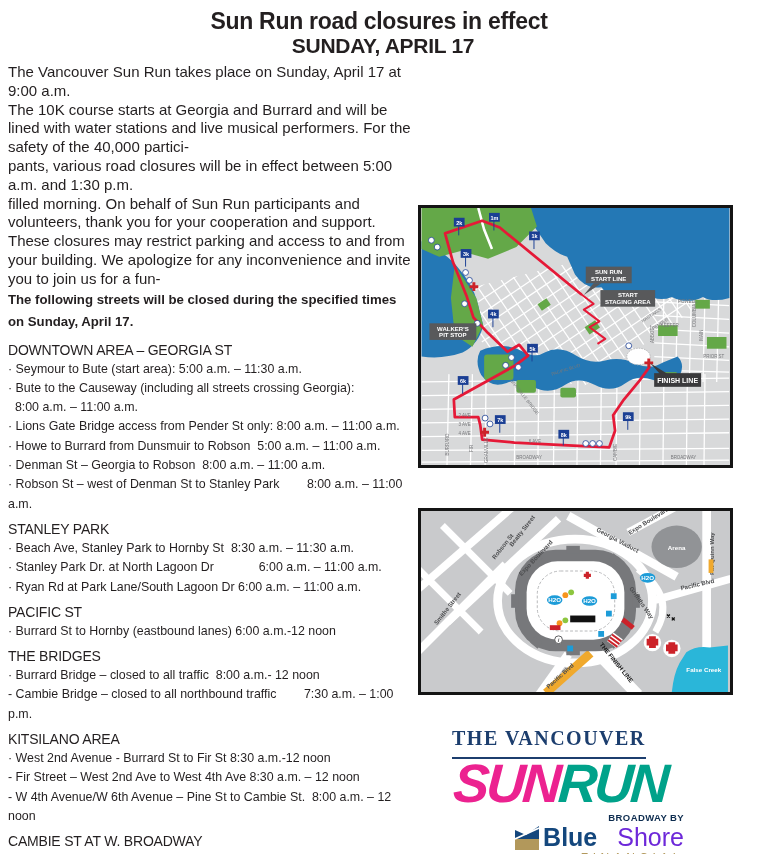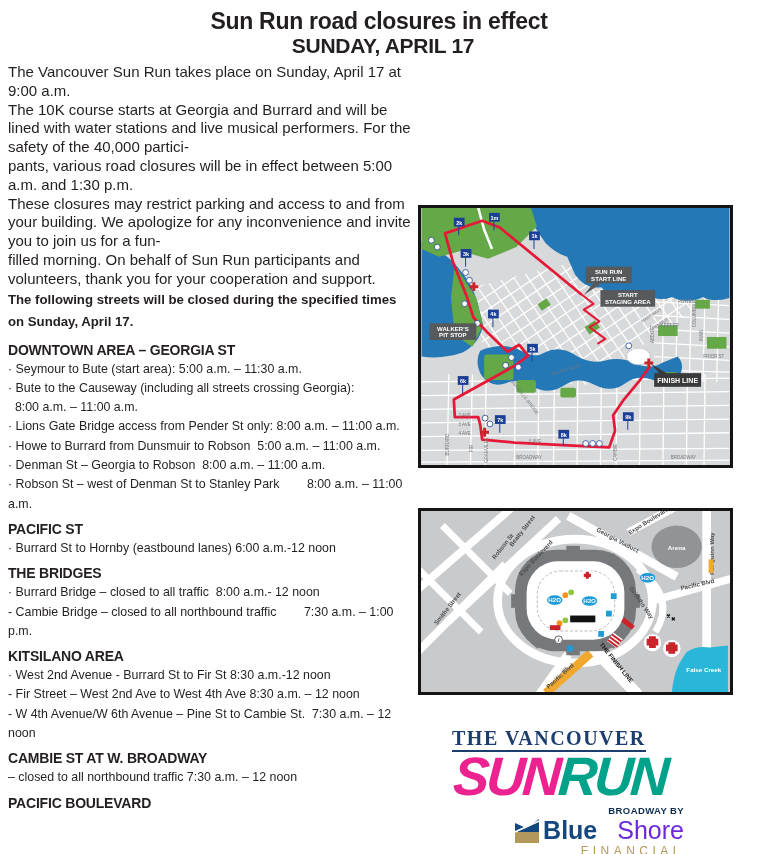--- a/index.html
+++ b/index.html
@@ -7,21 +7,21 @@
         font-family:"Liberation Sans",sans-serif;color:#231f20;}
   
   .titlewrap{position:absolute;top:8px;left:0;width:100%;text-align:center;}
   .title1{font-size:23px;font-weight:bold;letter-spacing:-0.3px;line-height:26px;}
   .title2{font-size:21px;font-weight:bold;letter-spacing:-0.3px;line-height:24px;margin-left:8px;}
   
   .leftcol{position:absolute;left:8px;top:63px;width:408px;}
   .intro-line{font-size:15px;line-height:18.8px;white-space:pre-wrap;}
   .intro-bold{font-size:13.2px;line-height:22px;font-weight:bold;}
   .sections{margin-top:9px;}
-  .section h3{font-size:14px;font-weight:bold;letter-spacing:-0.2px;margin:7px 0 2px 0;line-height:16px;}
+  .section h3{font-size:14px;font-weight:normal;letter-spacing:-0.2px;margin:7px 0 2px 0;line-height:16px;}
   .section ul{list-style:none;margin:0;padding:0;}
   .section li{font-size:12.4px;line-height:19.3px;white-space:pre-wrap;}
   
   .map{position:absolute;left:418px;border:3px solid #141414;box-sizing:border-box;background:#d8d9da;}
   .map1{top:205px;width:315px;height:263px;}
   .map2{top:508px;width:315px;height:187px;background:#c9cacc;}
   .map svg{display:block;width:100%;height:100%;}
   .grid line{stroke:#ffffff;stroke-width:1.3;}
   .mainroad{stroke:#ffffff;fill:none;}
   .route{stroke:#e51937;stroke-width:2.8;fill:none;stroke-linejoin:round;stroke-linecap:round;}
@@ -33,21 +33,21 @@
   .flagtxt{font:bold 5.6px "Liberation Sans",sans-serif;fill:#fff;text-anchor:middle;}
   .sttxt{font:4.6px "Liberation Sans",sans-serif;fill:#77787b;text-anchor:middle;}
   .st2txt{font:bold 6.3px "Liberation Sans",sans-serif;fill:#4d4e50;text-anchor:middle;}
   .whtxt{font:bold 6.4px "Liberation Sans",sans-serif;fill:#fff;text-anchor:middle;}
   .poi{fill:#fff;stroke:#1b3f94;stroke-width:0.8;}
   .cross{fill:#cc2229;}
   
   .logo{position:absolute;left:452px;top:727px;width:232px;}
   .masthead{display:inline-block;font-family:"Liberation Serif",serif;font-weight:bold;
             font-size:20px;letter-spacing:1.5px;color:#1c3e6e;border-bottom:2.5px solid #1c3e6e;
-            padding-bottom:1px;line-height:22px;}
+            padding-bottom:8px;line-height:22px;}
   .sunrun{font-style:italic;font-weight:bold;font-size:54px;line-height:48px;letter-spacing:-3px;
           transform:skewX(-4deg);transform-origin:left bottom;white-space:nowrap;}
   .sun{color:#ec2290;}
   .run{color:#00a28a;}
   .presented{text-align:right;font-size:9.5px;font-weight:bold;color:#0d2c4f;letter-spacing:0.4px;margin-top:5px;}
   .blueshore{display:flex;justify-content:flex-end;align-items:flex-start;margin-top:1px;}
   .bs-icon{margin-right:4px;margin-top:2px;}
   .bs-text{text-align:right;}
   .bs-word{font-size:25px;line-height:26px;white-space:nowrap;}
   .bs-blue{color:#14477d;font-weight:bold;}
@@ -62,57 +62,65 @@
   <div class="titlewrap">
     <div class="title1">Sun Run road closures in effect</div>
     <div class="title2">SUNDAY, APRIL 17</div>
   </div>
 
   <div class="leftcol">
     <div class="intro">
       <div class="intro-line">The Vancouver Sun Run takes place on Sunday, April 17 at 9:00 a.m.</div>
       <div class="intro-line">The 10K course starts at Georgia and Burrard and will be lined with water stations and live musical performers. For the safety of the 40,000 partici-</div>
       <div class="intro-line">pants, various road closures will be in effect between 5:00 a.m. and 1:30 p.m.</div>
+      <div class="intro-line">filled morning. On behalf of Sun Run participants and volunteers, thank you for your cooperation and support.</div>
       <div class="intro-line">These closures may restrict parking and access to and from your building. We apologize for any inconvenience and invite you to join us for a fun-</div>
-      <div class="intro-line">filled morning. On behalf of Sun Run participants and volunteers, thank you for your cooperation and support.</div>
       <div class="intro-bold">The following streets will be closed during the specified times on Sunday, April 17.</div>
     </div>
 
     <div class="sections">
       <div class="section">
         <h3>DOWNTOWN AREA – GEORGIA ST</h3>
         <ul>
             <li>· Seymour to Bute (start area): 5:00 a.m. – 11:30 a.m.</li>
             <li>· Bute to the Causeway (including all streets crossing Georgia):
   8:00 a.m. – 11:00 a.m.</li>
             <li>· Lions Gate Bridge access from Pender St only: 8:00 a.m. – 11:00 a.m.</li>
             <li>· Howe to Burrard from Dunsmuir to Robson  5:00 a.m. – 11:00 a.m.</li>
             <li>· Denman St – Georgia to Robson  8:00 a.m. – 11:00 a.m.</li>
             <li>· Robson St – west of Denman St to Stanley Park        8:00 a.m. – 11:00 a.m.</li>
           </ul>
       </div>
       <div class="section">
+        <h3>STANLEY PARK</h3>
+        <ul>
+            <li>· Beach Ave, Stanley Park to Hornby St  8:30 a.m. – 11:30 a.m.</li>
+            <li>· Stanley Park Dr. at North Lagoon Dr             6:00 a.m. – 11:00 a.m.</li>
+            <li>· Ryan Rd at Park Lane/South Lagoon Dr 6:00 a.m. – 11:00 a.m.</li>
+          </ul>
+      </div>
+      <div class="section">
         <h3>PACIFIC ST</h3>
         <ul>
             <li>· Burrard St to Hornby (eastbound lanes) 6:00 a.m.-12 noon</li>
           </ul>
       </div>
       <div class="section">
         <h3>THE BRIDGES</h3>
         <ul>
             <li>· Burrard Bridge – closed to all traffic  8:00 a.m.- 12 noon</li>
             <li>- Cambie Bridge – closed to all northbound traffic        7:30 a.m. – 1:00 p.m.</li>
           </ul>
       </div>
       <div class="section">
         <h3>KITSILANO AREA</h3>
         <ul>
             <li>· West 2nd Avenue - Burrard St to Fir St 8:30 a.m.-12 noon</li>
             <li>- Fir Street – West 2nd Ave to West 4th Ave 8:30 a.m. – 12 noon</li>
-            <li>- W 4th Avenue/W 6th Avenue – Pine St to Cambie St.  7:30 a.m. – 12 noon</li>
+            <li>- W 4th Avenue/W 6th Avenue – Pine St to Cambie St.  8:00 a.m. – 12 noon</li>
           </ul>
       </div>
       <div class="section">
         <h3>CAMBIE ST AT W. BROADWAY</h3>
         <ul>
             <li>– closed to all northbound traffic 7:30 a.m. – 12 noon</li>
           </ul>
       </div>
       <div class="section">
         <h3>PACIFIC BOULEVARD</h3>

